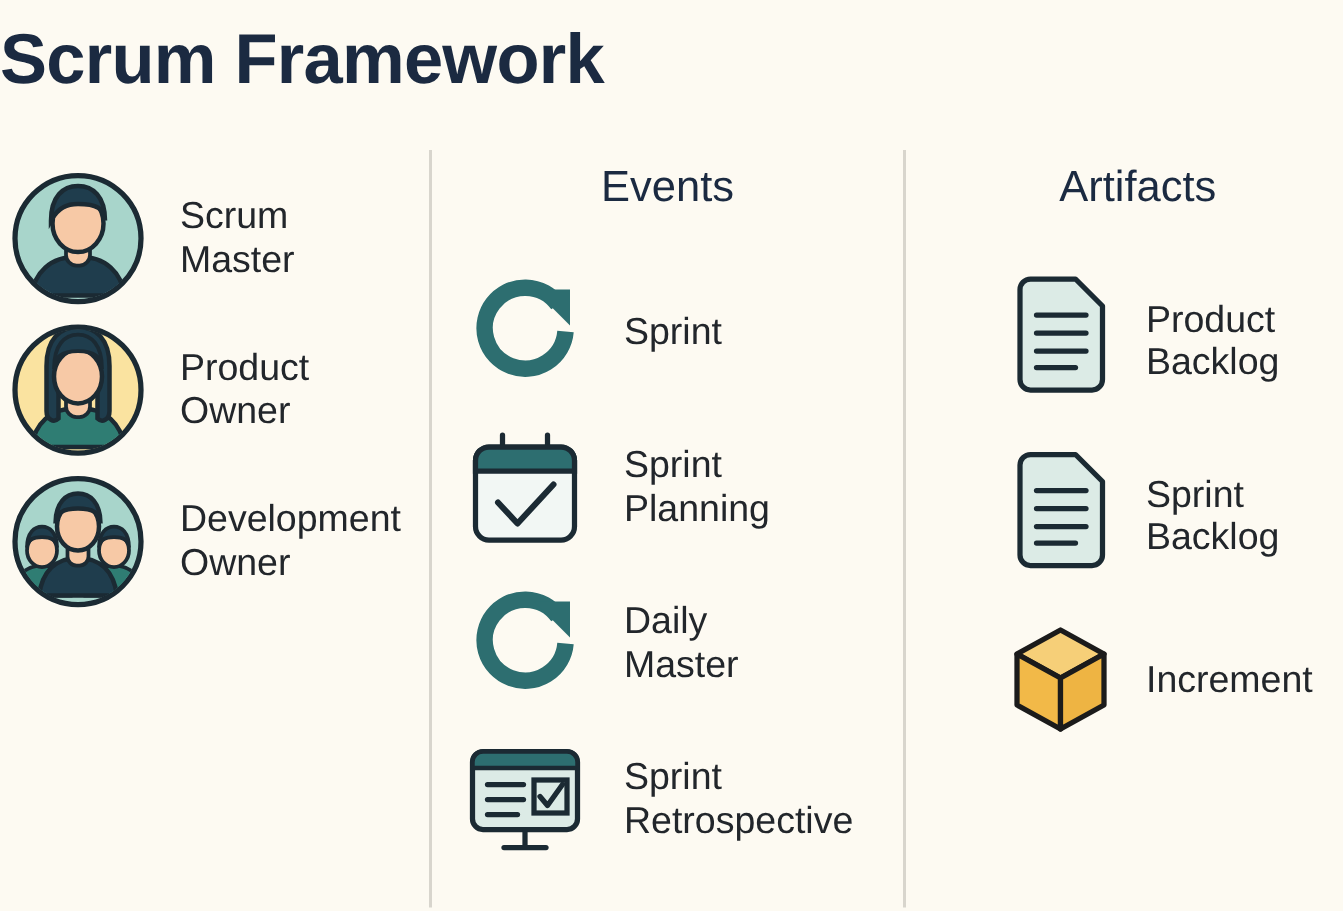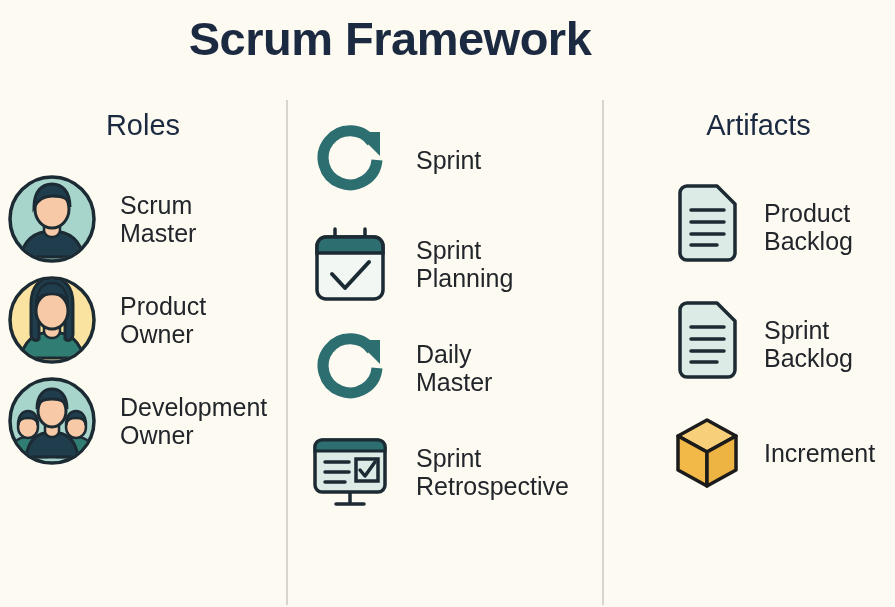--- a/index.html
+++ b/index.html
@@ -20,21 +20,20 @@
     height: 607px;
     background: #fdfaf2;
   }
 
   
   .title {
     position: absolute;
     top: 12px;
     left: 0;
     width: 780px;
-    text-align: center;
     font-size: 47px;
     font-weight: bold;
     color: #1b2a41;
     letter-spacing: -0.5px;
     line-height: 1.15;
   }
 
   
   .divider {
     position: absolute;
@@ -97,21 +96,20 @@
 <body>
 
 <div id="board">
 
   <div class="title">Scrum Framework</div>
 
   <div class="divider d1"></div>
   <div class="divider d2"></div>
 
   <div class="column col-roles">
-    <div class="col-header">Roles</div>
 
     <div class="row">
       <span class="icon-wrap">
         <svg width="92" height="92" viewBox="0 0 92 92">
           <circle cx="46" cy="46" r="42" fill="#a8d5cb" stroke="#1b2a33" stroke-width="3.5"></circle>
           <clipPath id="clipSM">
               <circle cx="46" cy="46" r="40.5"></circle>
             </clipPath>
           <g clip-path="url(#clipSM)">
             <path d="M46 58 c-19 0 -29 11 -31 26 l62 0 c-2 -15 -12 -26 -31 -26 z" fill="#1f3d4d" stroke="#1b2a33" stroke-width="3"></path>
@@ -168,20 +166,21 @@
             <path d="M31 34 c0 -14 7 -20 15 -20 c8 0 15 6 15 20 c0 -7 -5 -10 -15 -10 c-10 0 -15 3 -15 10 z" fill="#1f3d4d" stroke="#1b2a33" stroke-width="3"></path>
           </g>
         </svg>
       </span>
       <span class="label">Development
 Owner</span>
     </div>
   </div>
 
   <div class="column col-events">
+    <div class="col-header">Events</div>
 
     <div class="row">
       <span class="icon-wrap">
         <svg width="84" height="84" viewBox="0 0 84 84">
           <path d="M64 24 A27 27 0 1 0 69 42" fill="none" stroke="#2d6e70" stroke-width="11" stroke-linecap="butt"></path>
           <path d="M48 14 L72 14 L72 38 Z" fill="#2d6e70"></path>
         </svg>
       </span>
       <span class="label">Sprint</span>
     </div>

